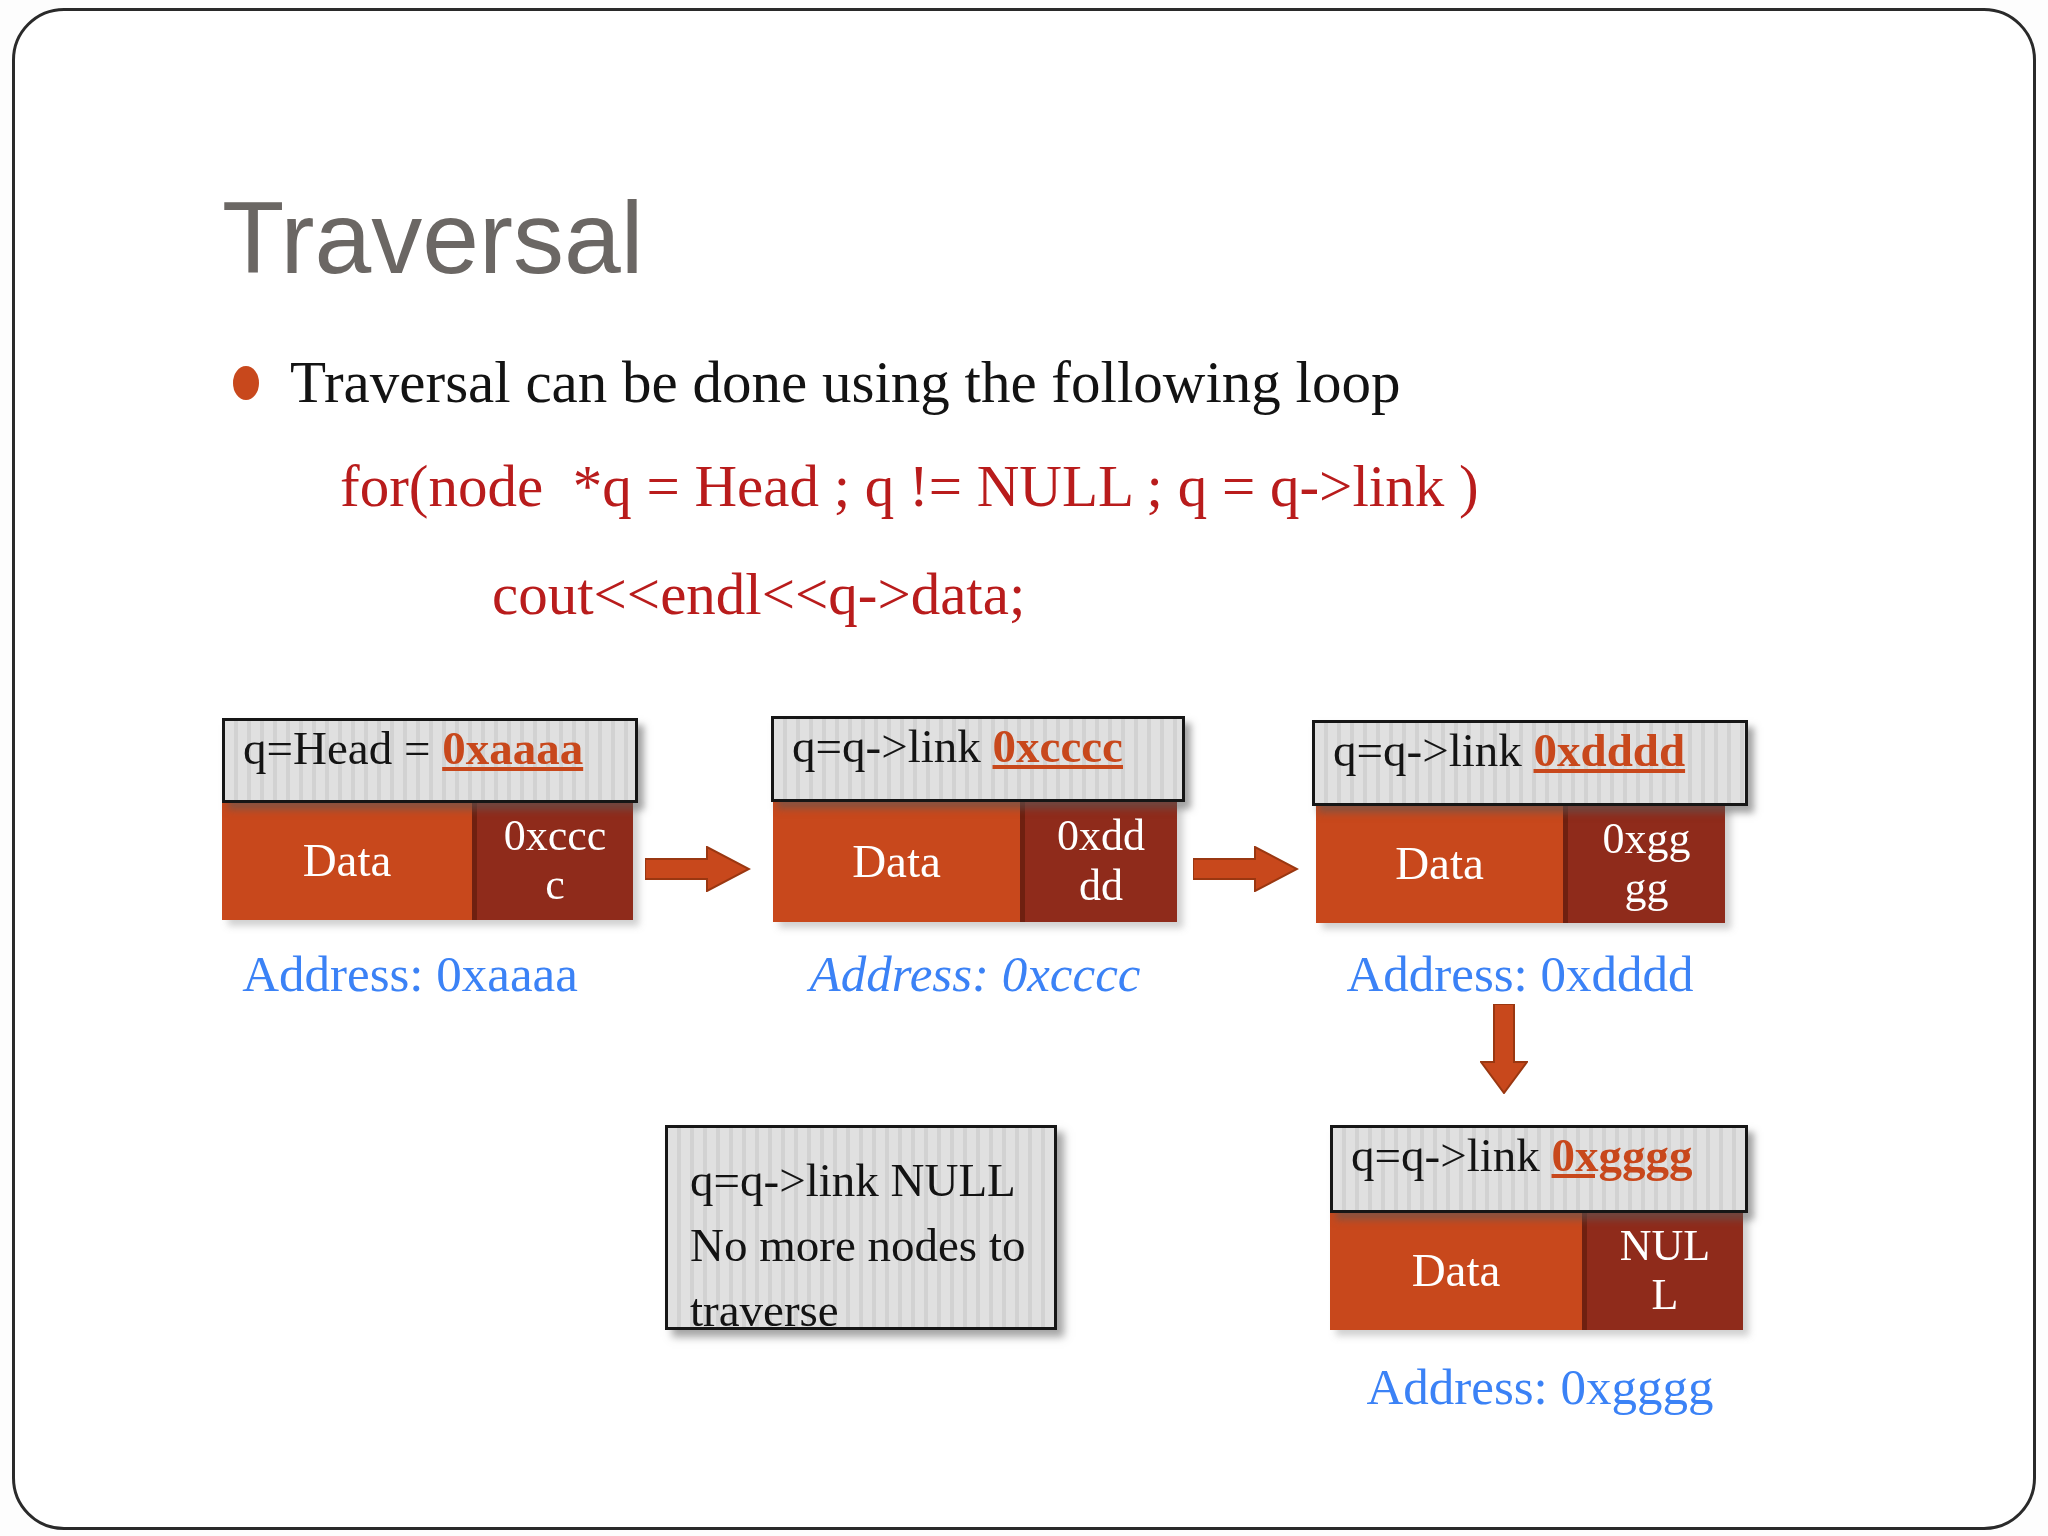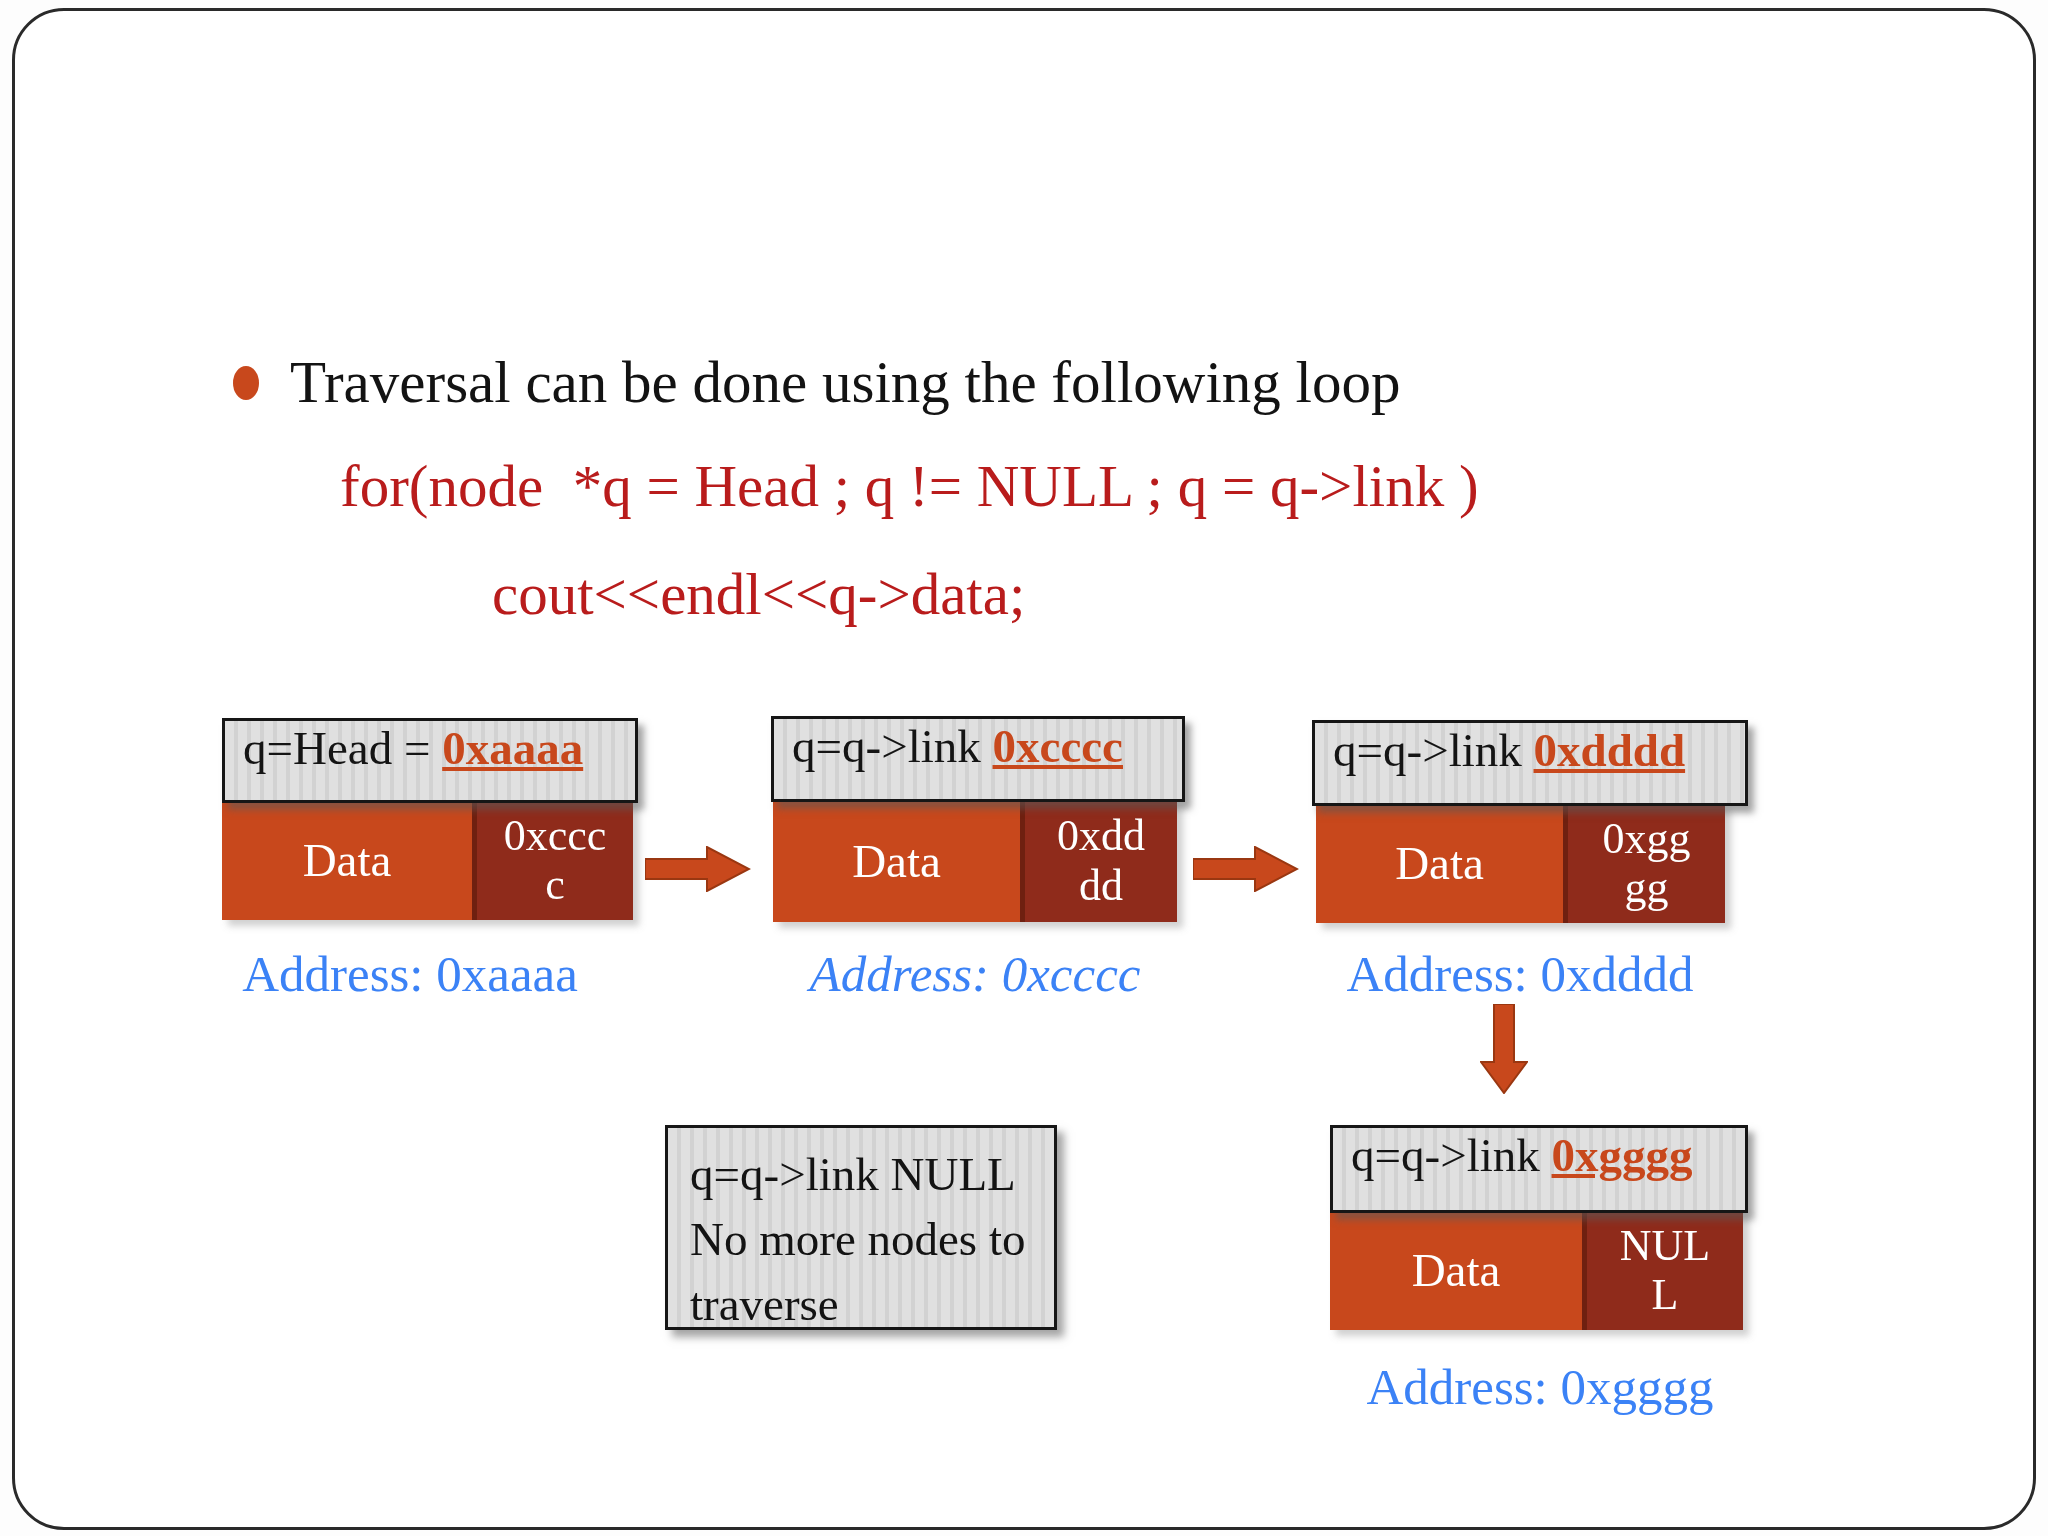--- a/index.html
+++ b/index.html
@@ -52,29 +52,30 @@
   
   .n4-header{left:1330px;top:1125px;width:394px;height:82px;}
   .n4-body{left:1330px;top:1210px;width:413px;height:120px;}
   .n4-body .data{width:252px;}
   .n4-body .link{flex:1;}
   .n4-caption{left:1330px;top:1358px;width:420px;}
   .w4{max-width:100px;}
 
   .note-box{position:absolute;left:665px;top:1125px;width:392px;height:205px;border:3px solid #161616;
          box-shadow:7px 7px 8px rgba(90,90,90,0.55);font-size:47px;color:#131313;
-         padding:14px 0 0 22px;box-sizing:border-box;line-height:1.38;}
+         padding:20px 0 0 22px;box-sizing:border-box;line-height:1.38;}
   .arrow{position:absolute;}
 </style>
 </head>
 <body>
 
 <div class="stage">
   <div class="frame"></div>
 
+  <div class="title">Traversal</div>
 
   <div class="bullet-dot"></div>
   <div class="bullet-text">Traversal can be done using the following loop</div>
   <div class="code-line code1">for(node  *q = Head ; q != NULL ; q = q-&gt;link )</div>
   <div class="code-line code2">cout&lt;&lt;endl&lt;&lt;q-&gt;data;</div>
 
   <div class="node-header striped n1-header">
     <span>q=Head = </span><span class="addr">0xaaaa</span>
   </div>
   <div class="node-body n1-body">

